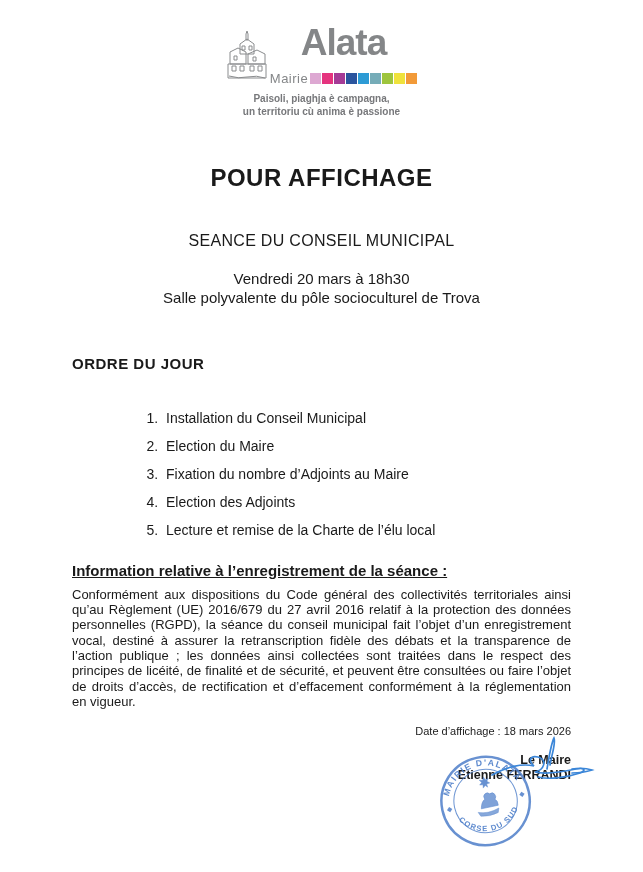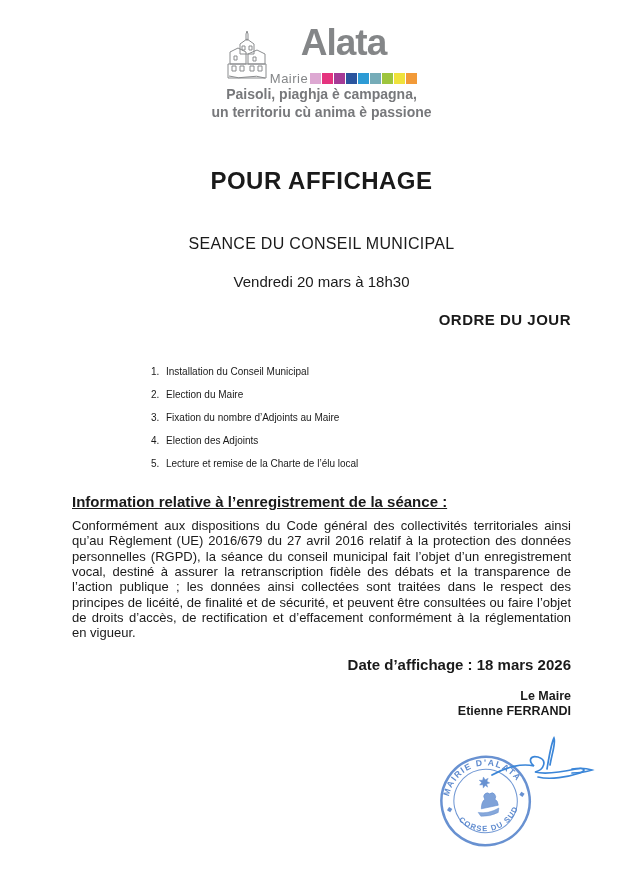--- a/index.html
+++ b/index.html
@@ -17,51 +17,51 @@
   .logo-row{display:flex;justify-content:center;align-items:flex-end;gap:2px;}
   .logo-art{display:flex;flex-direction:column;align-items:center;}
   .wordmark{
     font-size:37px;font-weight:bold;color:#848688;
     letter-spacing:-1px;line-height:0.9;
   }
   .logo-subrow{display:flex;align-items:center;justify-content:center;margin-top:12px;}
   .mairie-label{font-size:13px;color:#848688;letter-spacing:0.5px;margin-right:2px;}
   .squares{display:flex;gap:1px;}
   .squares span{width:11px;height:11px;display:inline-block;}
-  .tagline{color:#77787b;font-size:14px;line-height:1.25;font-weight:bold;}
+  .tagline{margin-top:7px;color:#77787b;font-size:10px;line-height:1.25;font-weight:bold;}
   
   .doc-title{
     text-align:center;font-size:24px;font-weight:bold;
     letter-spacing:0.5px;margin:46px 0 0 0;
   }
   .session-title{
     text-align:center;font-size:16px;font-weight:normal;
     letter-spacing:0.3px;margin:40px 0 0 0;
   }
   .session-when{text-align:center;font-size:15px;margin:20px 0 4px 0;line-height:1.25;}
   .agenda-title{
-    text-align:right;font-size:15px;font-weight:bold;
-    letter-spacing:0.5px;margin:19px 0 0 0;
+    text-align:left;font-size:15px;font-weight:bold;
+    letter-spacing:0.5px;margin:47px 0 0 0;
   }
   
   ol.agenda{
-    margin:38px 0 0 0;padding-left:90px;font-size:10px;
+    margin:38px 0 0 0;padding-left:90px;font-size:14px;
   }
   ol.agenda li{margin-bottom:12px;padding-left:4px;}
   
   .info-heading{
     font-size:15px;font-weight:bold;text-decoration:underline;
     margin-top:24px;
   }
   .info-body{
     font-size:13px;line-height:15.3px;text-align:justify;
     margin:8px 0 0 0;
   }
   
-  .posting-date{font-size:15px;font-weight:bold;text-align:right;margin-top:16px;}
+  .posting-date{font-size:11px;font-weight:normal;text-align:right;margin-top:16px;}
   .signatory{font-size:12.5px;font-weight:bold;text-align:right;margin-top:16px;line-height:1.15;}
   
   .stamp{position:absolute;left:438px;top:753px;transform:rotate(-12deg);}
   .signature{position:absolute;left:488px;top:735px;}
 </style>
 </head>
 <body>
 
 <div class="page">
 
@@ -105,20 +105,21 @@
       <div>un territoriu cù anima è passione</div>
     </div>
   </header>
 
   <h1 class="doc-title">POUR AFFICHAGE</h1>
 
   <h2 class="session-title">SEANCE DU CONSEIL MUNICIPAL</h2>
 
   <div class="session-when">
     <div>Vendredi 20 mars à 18h30</div>
+    <div>Salle polyvalente du pôle socioculturel de Trova</div>
   </div>
 
   <h3 class="agenda-title">ORDRE DU JOUR</h3>
 
   <ol class="agenda">
     <li>Installation du Conseil Municipal</li>
     <li>Election du Maire</li>
     <li>Fixation du nombre d’Adjoints au Maire</li>
     <li>Election des Adjoints</li>
     <li>Lecture et remise de la Charte de l’élu local</li>

